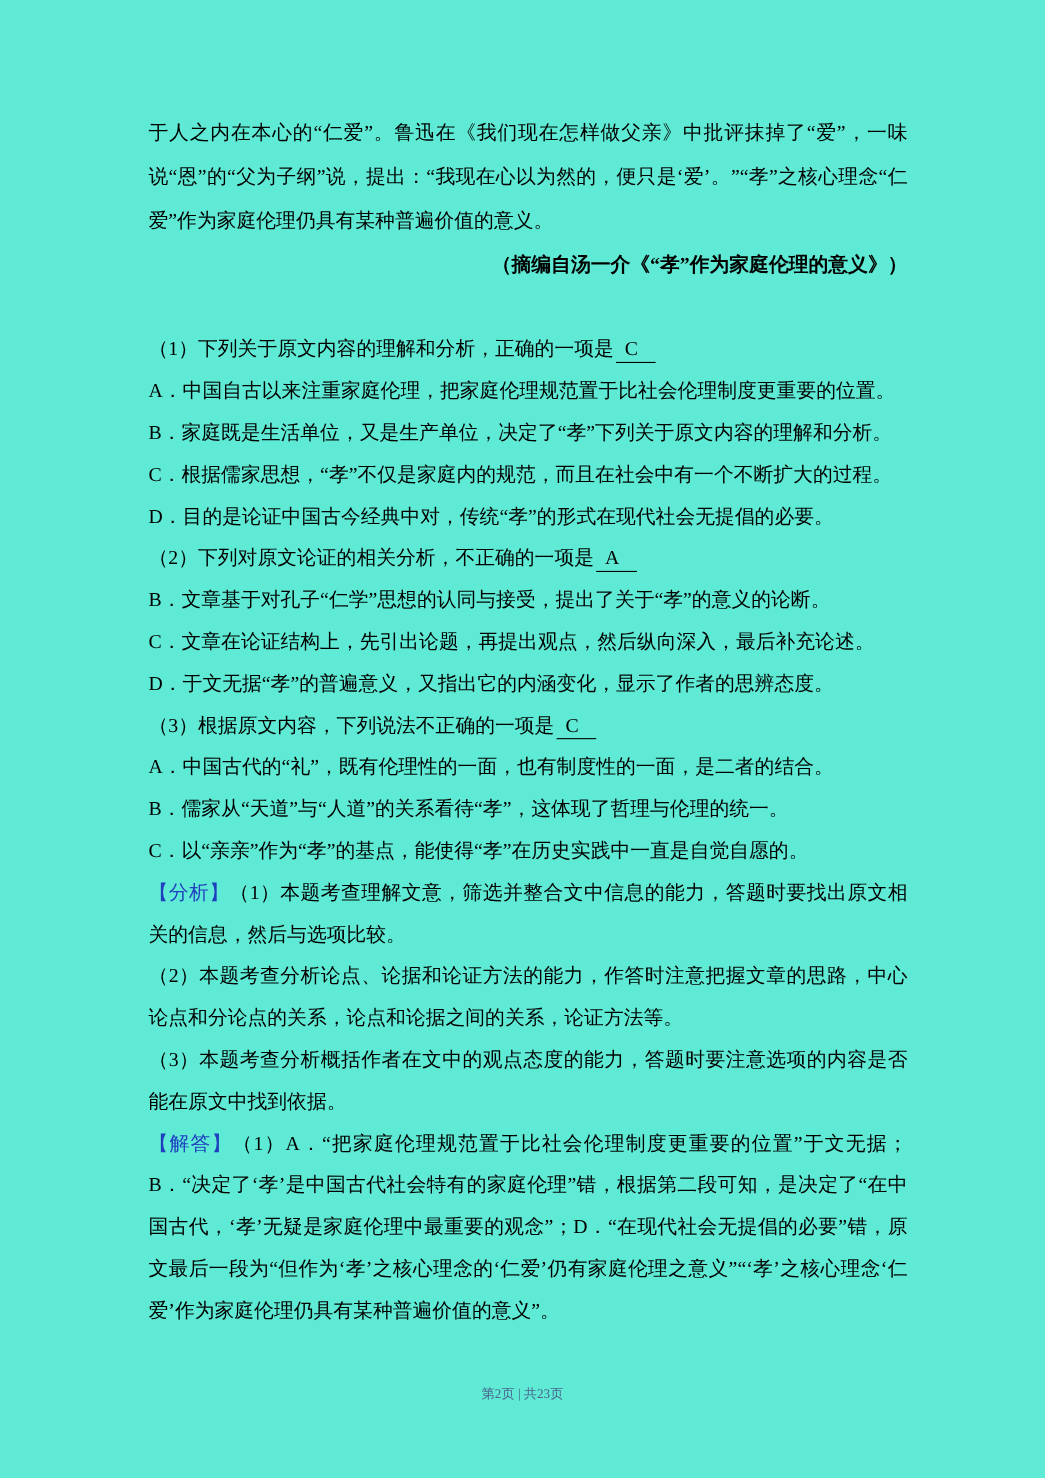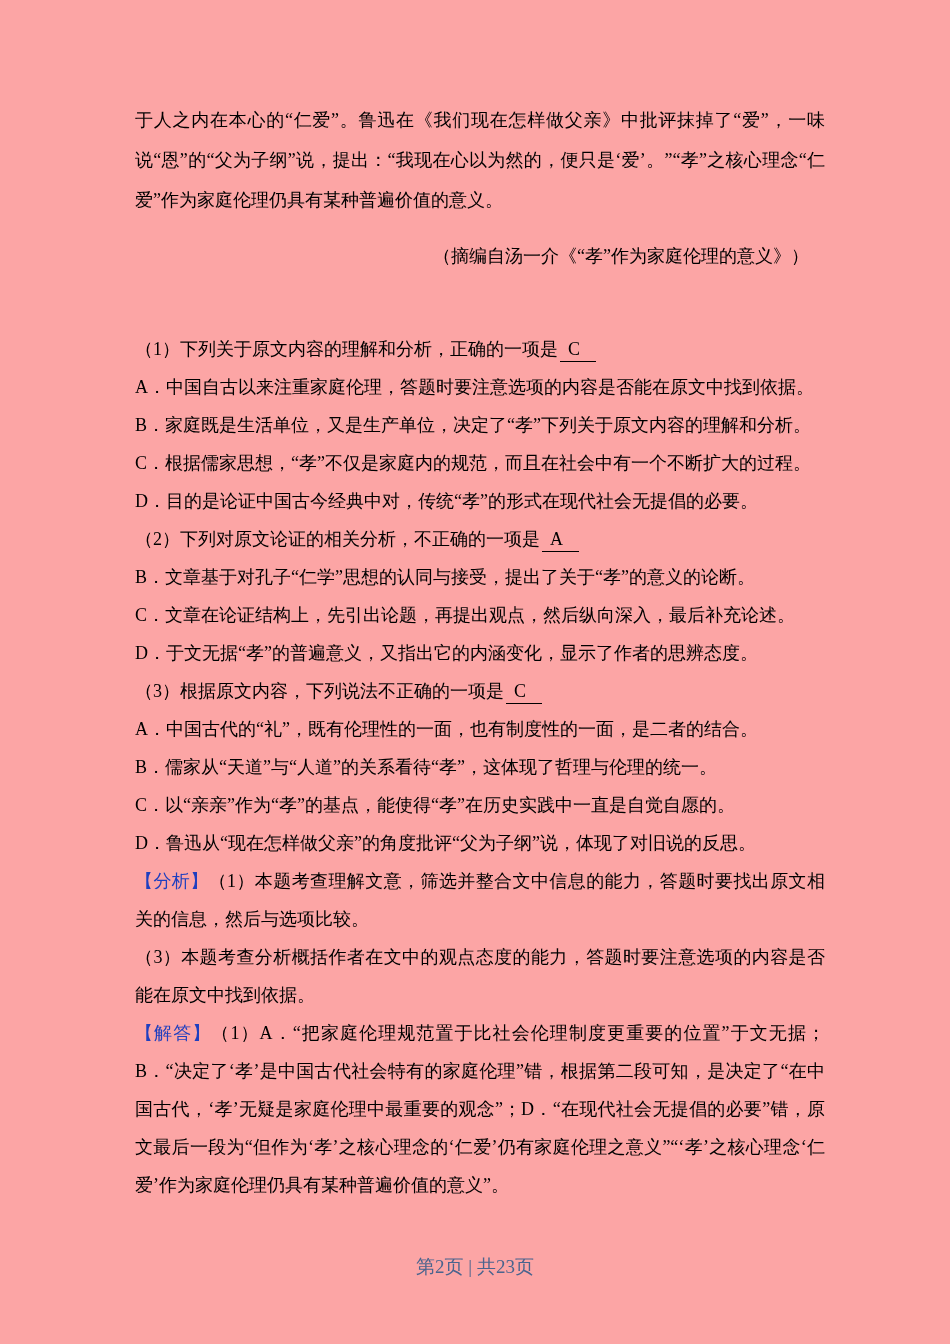--- a/index.html
+++ b/index.html
@@ -5,39 +5,40 @@
   html, body {
     margin: 0;
     padding: 0;
     background: #ffffff;
   }
   .page {
     position: relative;
     width: 950px;
     height: 1344px;
     margin: 0 auto;
-    background: #fca5a5;
+    background: #5eead4;
     box-sizing: border-box;
     padding: 100px 125px 0 135px;
     font-family: "Liberation Serif", "DejaVu Serif", serif;
     font-size: 18px;
     color: #000000;
     line-height: 38px;
   }
   .para {
     margin: 0;
     text-align: justify;
   }
   .para.intro {
     line-height: 40px;
   }
   .source-line {
-    margin: 16px;
+    margin: 0;
     text-align: right;
     line-height: 40px;
+    font-weight: bold;
   }
   .gap {
     height: 38px;
   }
   .stem-line {
     margin: 0;
     line-height: 38px;
   }
   .option-line {
     margin: 0;
@@ -53,53 +54,53 @@
   }
   .blue-label {
     color: #1f3fbf;
   }
   .footer {
     position: absolute;
     left: 0;
     right: 0;
     bottom: 58px;
     text-align: center;
-    font-size: 19px;
+    font-size: 12px;
     color: #4a648e;
     font-family: "Liberation Serif", "DejaVu Serif", serif;
   }
 </style>
 </head>
 <body>
 
 <div class="page">
 
   <p class="para intro">于人之内在本心的“仁爱”。鲁迅在《我们现在怎样做父亲》中批评抹掉了“爱”，一味说“恩”的“父为子纲”说，提出：“我现在心以为然的，便只是‘爱’。”“孝”之核心理念“仁爱”作为家庭伦理仍具有某种普遍价值的意义。</p>
 
   <p class="source-line">（摘编自汤一介《“孝”作为家庭伦理的意义》）</p>
 
   <div class="gap"></div>
 
   <p class="stem-line"><span>（1）下列关于原文内容的理解和分析，正确的一项是</span><span class="ans"><span>C</span></span></p>
-  <p class="option-line">A．中国自古以来注重家庭伦理，答题时要注意选项的内容是否能在原文中找到依据。</p>
+  <p class="option-line">A．中国自古以来注重家庭伦理，把家庭伦理规范置于比社会伦理制度更重要的位置。</p>
   <p class="option-line">B．家庭既是生活单位，又是生产单位，决定了“孝”下列关于原文内容的理解和分析。</p>
   <p class="option-line">C．根据儒家思想，“孝”不仅是家庭内的规范，而且在社会中有一个不断扩大的过程。</p>
   <p class="option-line">D．目的是论证中国古今经典中对，传统“孝”的形式在现代社会无提倡的必要。</p>
 
   <p class="stem-line"><span>（2）下列对原文论证的相关分析，不正确的一项是</span><span class="ans"><span>A</span></span></p>
   <p class="option-line">B．文章基于对孔子“仁学”思想的认同与接受，提出了关于“孝”的意义的论断。</p>
   <p class="option-line">C．文章在论证结构上，先引出论题，再提出观点，然后纵向深入，最后补充论述。</p>
   <p class="option-line">D．于文无据“孝”的普遍意义，又指出它的内涵变化，显示了作者的思辨态度。</p>
 
   <p class="stem-line"><span>（3）根据原文内容，下列说法不正确的一项是</span><span class="ans"><span>C</span></span></p>
   <p class="option-line">A．中国古代的“礼”，既有伦理性的一面，也有制度性的一面，是二者的结合。</p>
   <p class="option-line">B．儒家从“天道”与“人道”的关系看待“孝”，这体现了哲理与伦理的统一。</p>
   <p class="option-line">C．以“亲亲”作为“孝”的基点，能使得“孝”在历史实践中一直是自觉自愿的。</p>
-  <p class="option-line">D．鲁迅从“现在怎样做父亲”的角度批评“父为子纲”说，体现了对旧说的反思。</p>
 
   <p class="para"><span class="blue-label">【分析】</span><span>（1）本题考查理解文意，筛选并整合文中信息的能力，答题时要找出原文相关的信息，然后与选项比较。</span></p>
+  <p class="para">（2）本题考查分析论点、论据和论证方法的能力，作答时注意把握文章的思路，中心论点和分论点的关系，论点和论据之间的关系，论证方法等。</p>
   <p class="para">（3）本题考查分析概括作者在文中的观点态度的能力，答题时要注意选项的内容是否能在原文中找到依据。</p>
 
   <p class="para"><span class="blue-label">【解答】</span><span>（1）A．“把家庭伦理规范置于比社会伦理制度更重要的位置”于文无据；B．“决定了‘孝’是中国古代社会特有的家庭伦理”错，根据第二段可知，是决定了“在中国古代，‘孝’无疑是家庭伦理中最重要的观念”；D．“在现代社会无提倡的必要”错，原文最后一段为“但作为‘孝’之核心理念的‘仁爱’仍有家庭伦理之意义”“‘孝’之核心理念‘仁爱’作为家庭伦理仍具有某种普遍价值的意义”。</span></p>
 
   <div class="footer">第2页 | 共23页</div>
 
 </div>
 
 </body></html>

